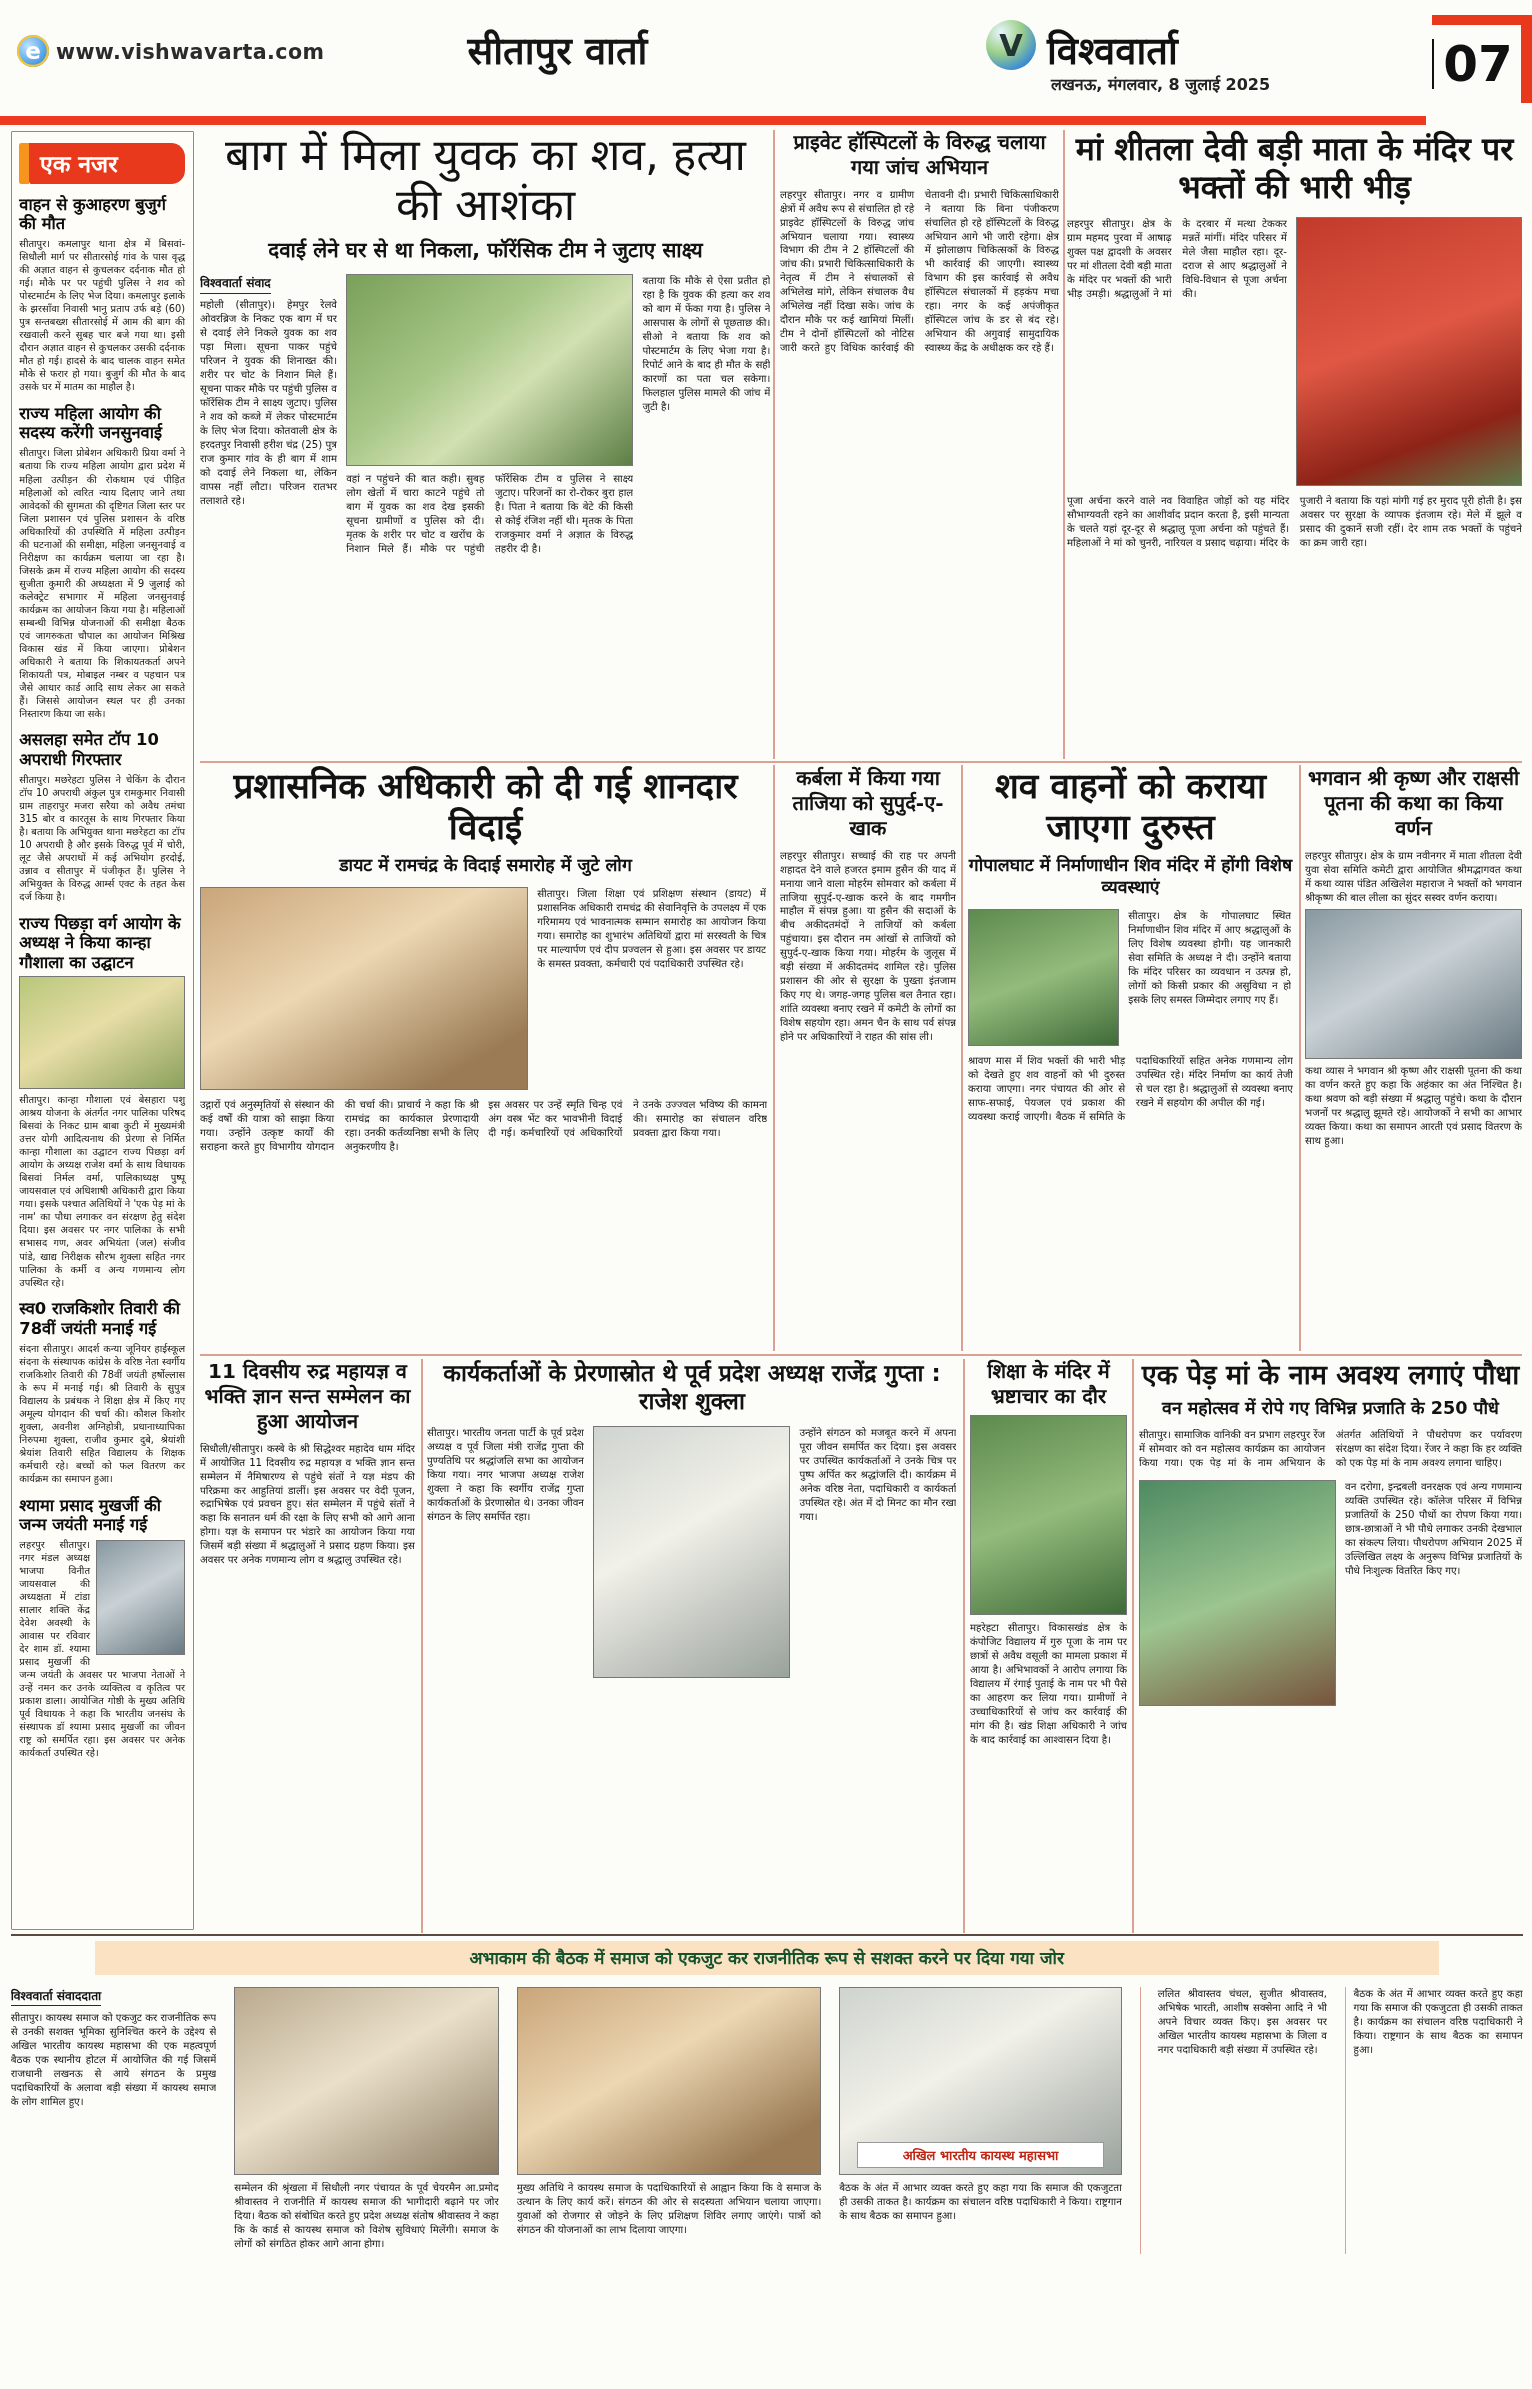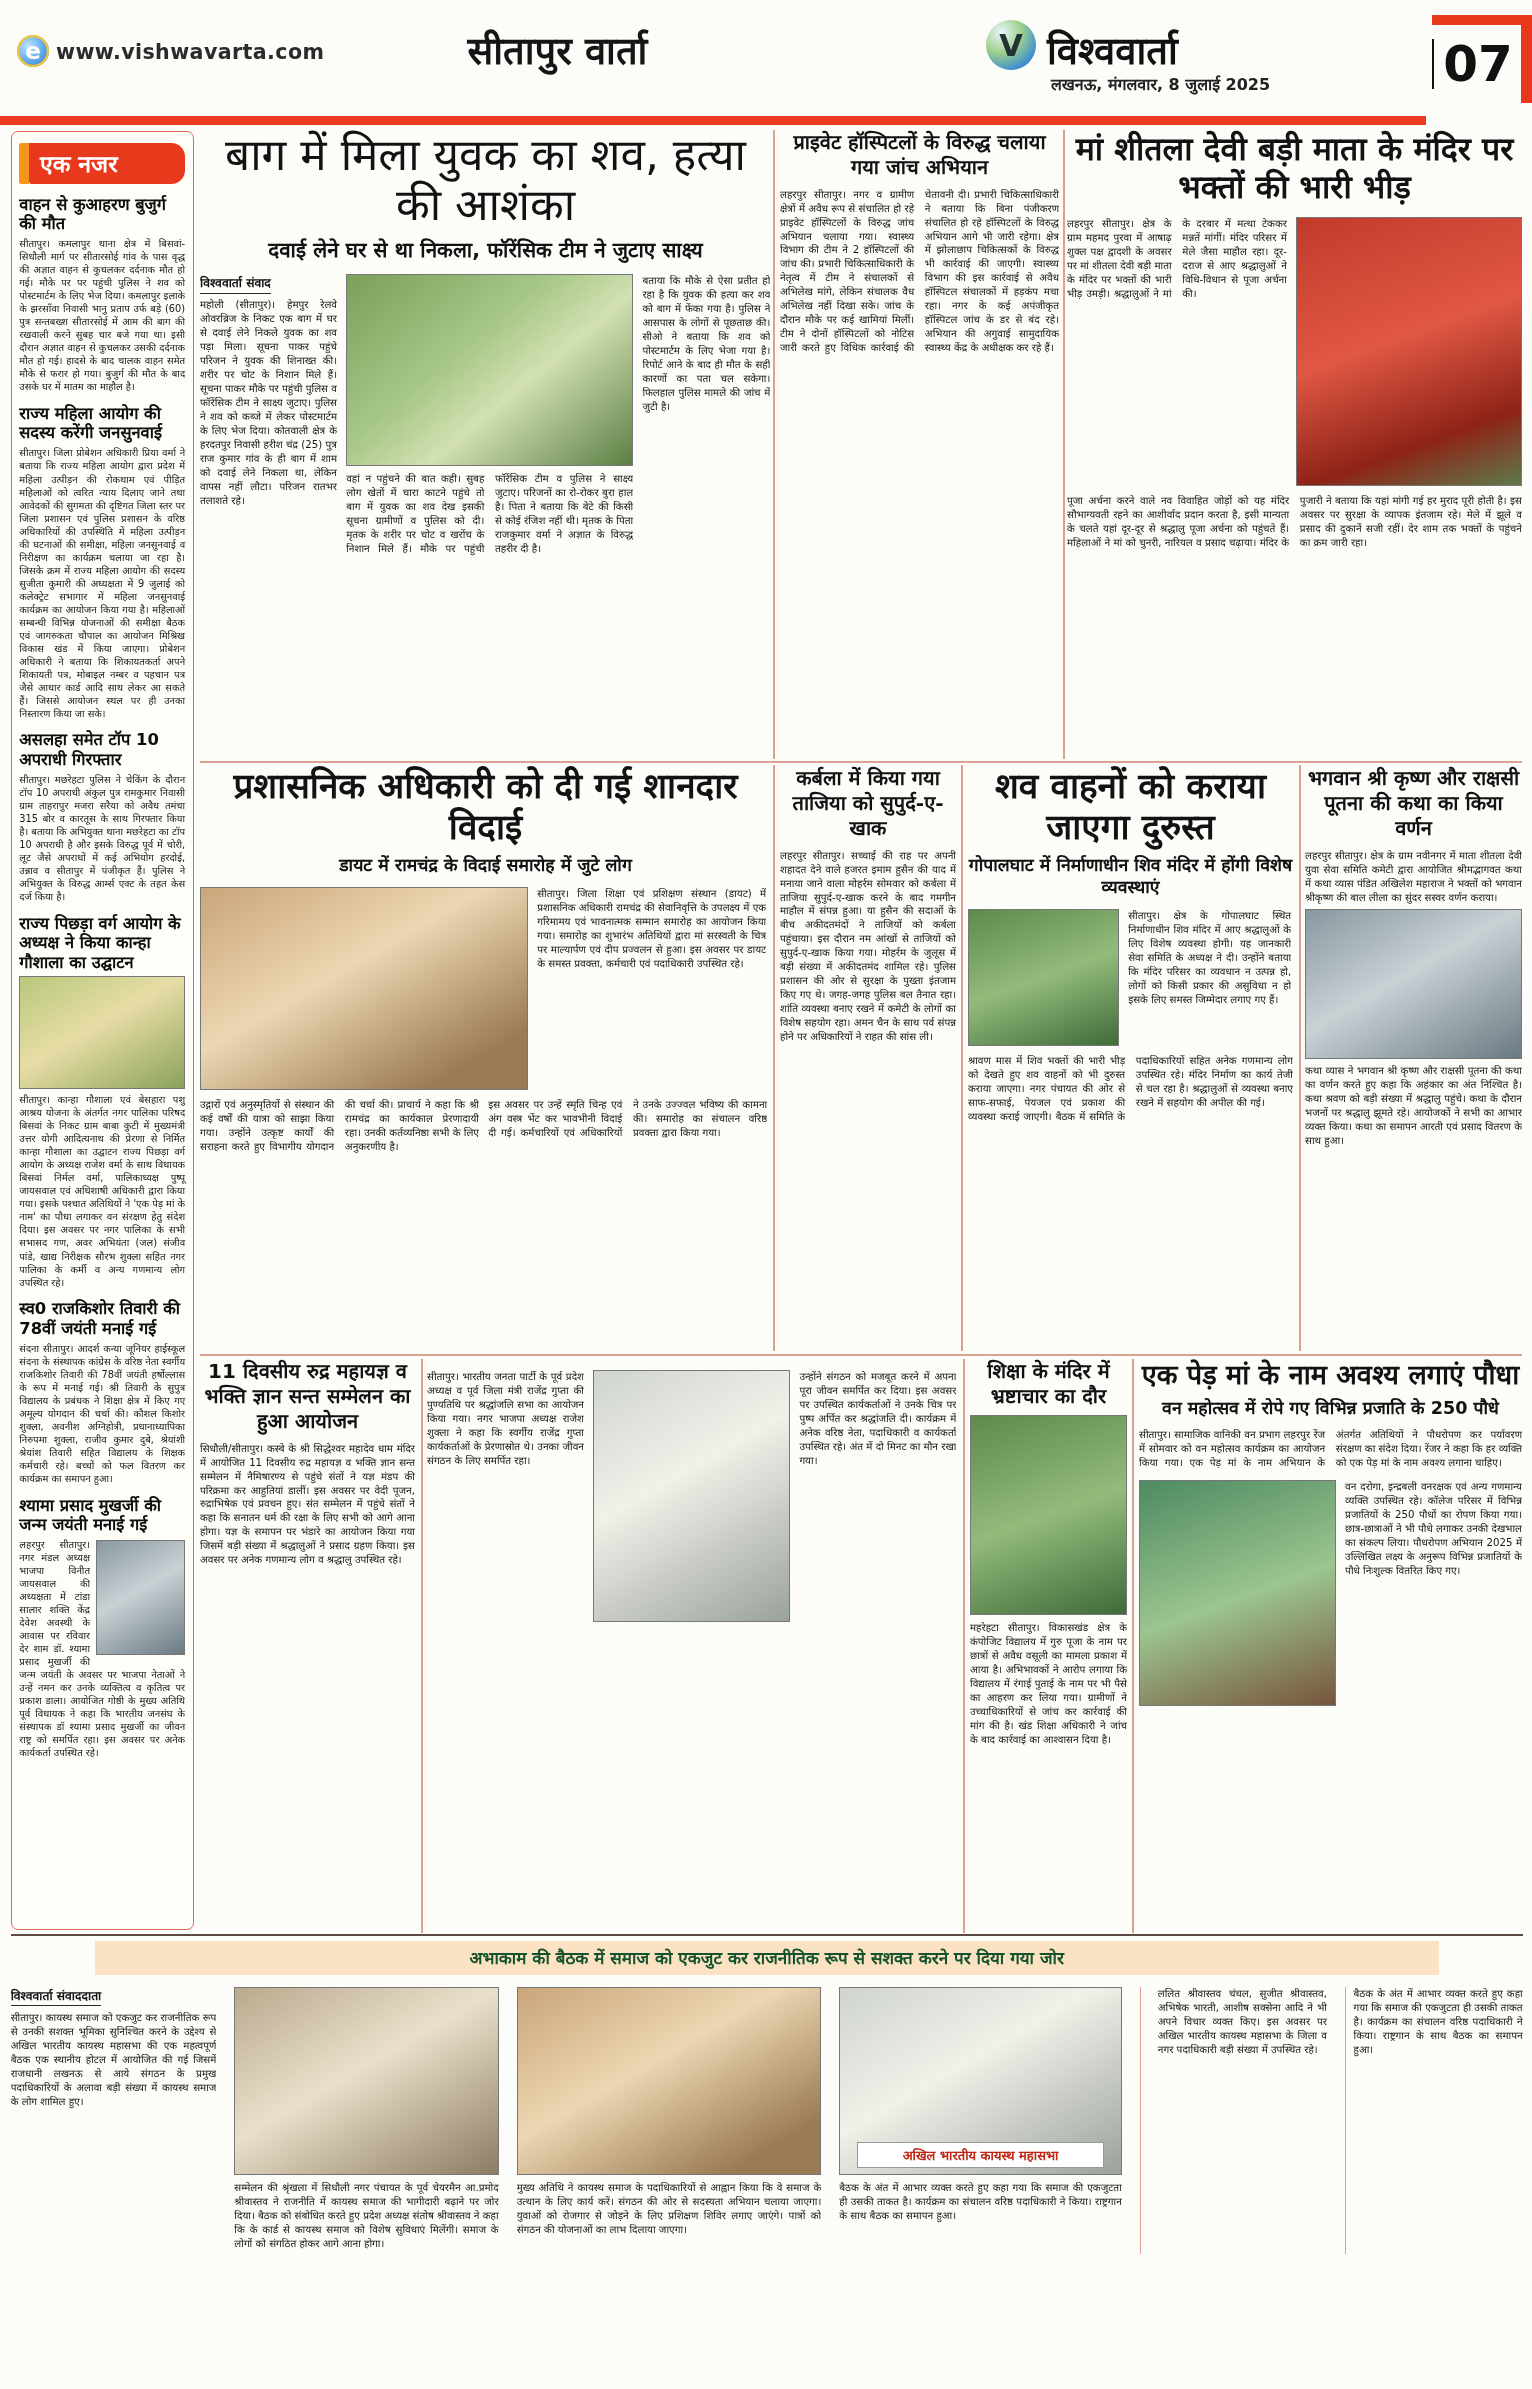--- a/index.html
+++ b/index.html
@@ -22,21 +22,21 @@
     font-size:16px;font-weight:bold;color:#222;}
   .pagenum{position:absolute;left:1432px;top:15.3px;width:89px;height:78px;
     border-top:10px solid #e8391d;border-right:13px solid #e8391d;display:flex;align-items:center;}
   .pagenum .pn{border-left:2.3px solid #111;padding-left:9.2px;font-size:50px;font-weight:800;color:#111;line-height:1;}
   .redrule{position:absolute;left:0;top:116px;width:1426px;height:9.2px;background:#ee3a21;}
   
   .vsep{position:absolute;width:1.5px;background:#dca193;}
   .hsep{position:absolute;height:1.5px;background:#dca193;}
   .botline{position:absolute;left:10.7px;top:1934px;width:1512px;height:1.5px;background:#5a4a42;}
   
-  .leftbox{left:10.7px;top:131px;width:183px;height:1799px;border:1.5px solid #dd6a55;border-radius:7px;
+  .leftbox{left:10.7px;top:131px;width:183px;height:1799px;border:1.5px solid #dd6a55;border-radius:1px;
     padding:7.6px 7.6px 4.6px 7.6px;box-sizing:border-box;background:#fffdf8;}
   .badge{display:flex;align-items:stretch;margin:3.1px 0 7.6px 0;}
   .badge .ostrip{width:10px;background:#f7941d;border-radius:2.3px 0 0 2.3px;}
   .badge .rbox{flex:1;background:#e8391d;border-radius:0 13.7px 13.7px 3.1px;color:#fff;
     font-size:23px;font-weight:800;padding:4.6px 10.7px;}
   .lg-head{font-size:16.4px;font-weight:800;line-height:1.18;margin:10.7px 0 3.8px 0;color:#0d0d0d;}
   .body{font-size:10.2px;line-height:1.37;text-align:justify;color:#161616;margin:0 0 3.1px 0;}
   .leftbox .body{font-size:9.8px;line-height:1.33;}
   .byline{font-size:12.2px;font-weight:800;border-bottom:1.5px solid #2a2a2a;display:inline-block;
     padding-bottom:1.5px;margin-bottom:4.6px;}
@@ -209,20 +209,21 @@
     <div class="photo ph-group" style="width:100%;height:150px;margin:4.6px 0"></div>
     <p class="body">कथा व्यास ने भगवान श्री कृष्ण और राक्षसी पूतना की कथा का वर्णन करते हुए कहा कि अहंकार का अंत निश्चित है। कथा श्रवण को बड़ी संख्या में श्रद्धालु पहुंचे। कथा के दौरान भजनों पर श्रद्धालु झूमते रहे। आयोजकों ने सभी का आभार व्यक्त किया। कथा का समापन आरती एवं प्रसाद वितरण के साथ हुआ।</p>
   </section>
 
   <section class="zone" style="left:200px;top:1359px;width:215px;height:574px">
     <h2 class="h-sm">11 दिवसीय रुद्र महायज्ञ व भक्ति ज्ञान सन्त सम्मेलन का हुआ आयोजन</h2>
     <p class="body" style="margin-top:7.6px">सिधौली/सीतापुर। कस्बे के श्री सिद्धेश्वर महादेव धाम मंदिर में आयोजित 11 दिवसीय रुद्र महायज्ञ व भक्ति ज्ञान सन्त सम्मेलन में नैमिषारण्य से पहुंचे संतों ने यज्ञ मंडप की परिक्रमा कर आहुतियां डालीं। इस अवसर पर वेदी पूजन, रुद्राभिषेक एवं प्रवचन हुए। संत सम्मेलन में पहुंचे संतों ने कहा कि सनातन धर्म की रक्षा के लिए सभी को आगे आना होगा। यज्ञ के समापन पर भंडारे का आयोजन किया गया जिसमें बड़ी संख्या में श्रद्धालुओं ने प्रसाद ग्रहण किया। इस अवसर पर अनेक गणमान्य लोग व श्रद्धालु उपस्थित रहे।</p>
   </section>
 
   <section class="zone" style="left:427px;top:1359px;width:530px;height:574px">
+    <h2 class="h-md">कार्यकर्ताओं के प्रेरणास्रोत थे पूर्व प्रदेश अध्यक्ष राजेंद्र गुप्ता : राजेश शुक्ला</h2>
     <div class="row">
       <div style="width:157px" class="fcell">
         <p class="body">सीतापुर। भारतीय जनता पार्टी के पूर्व प्रदेश अध्यक्ष व पूर्व जिला मंत्री राजेंद्र गुप्ता की पुण्यतिथि पर श्रद्धांजलि सभा का आयोजन किया गया। नगर भाजपा अध्यक्ष राजेश शुक्ला ने कहा कि स्वर्गीय राजेंद्र गुप्ता कार्यकर्ताओं के प्रेरणास्रोत थे। उनका जीवन संगठन के लिए समर्पित रहा।</p>
       </div>
       <div style="width:197px" class="fcell">
         <div class="photo ph-hall" style="width:100%;height:252px"></div>
       </div>
       <div style="width:157px" class="fcell">
         <p class="body">उन्होंने संगठन को मजबूत करने में अपना पूरा जीवन समर्पित कर दिया। इस अवसर पर उपस्थित कार्यकर्ताओं ने उनके चित्र पर पुष्प अर्पित कर श्रद्धांजलि दी। कार्यक्रम में अनेक वरिष्ठ नेता, पदाधिकारी व कार्यकर्ता उपस्थित रहे। अंत में दो मिनट का मौन रखा गया।</p>
       </div>

